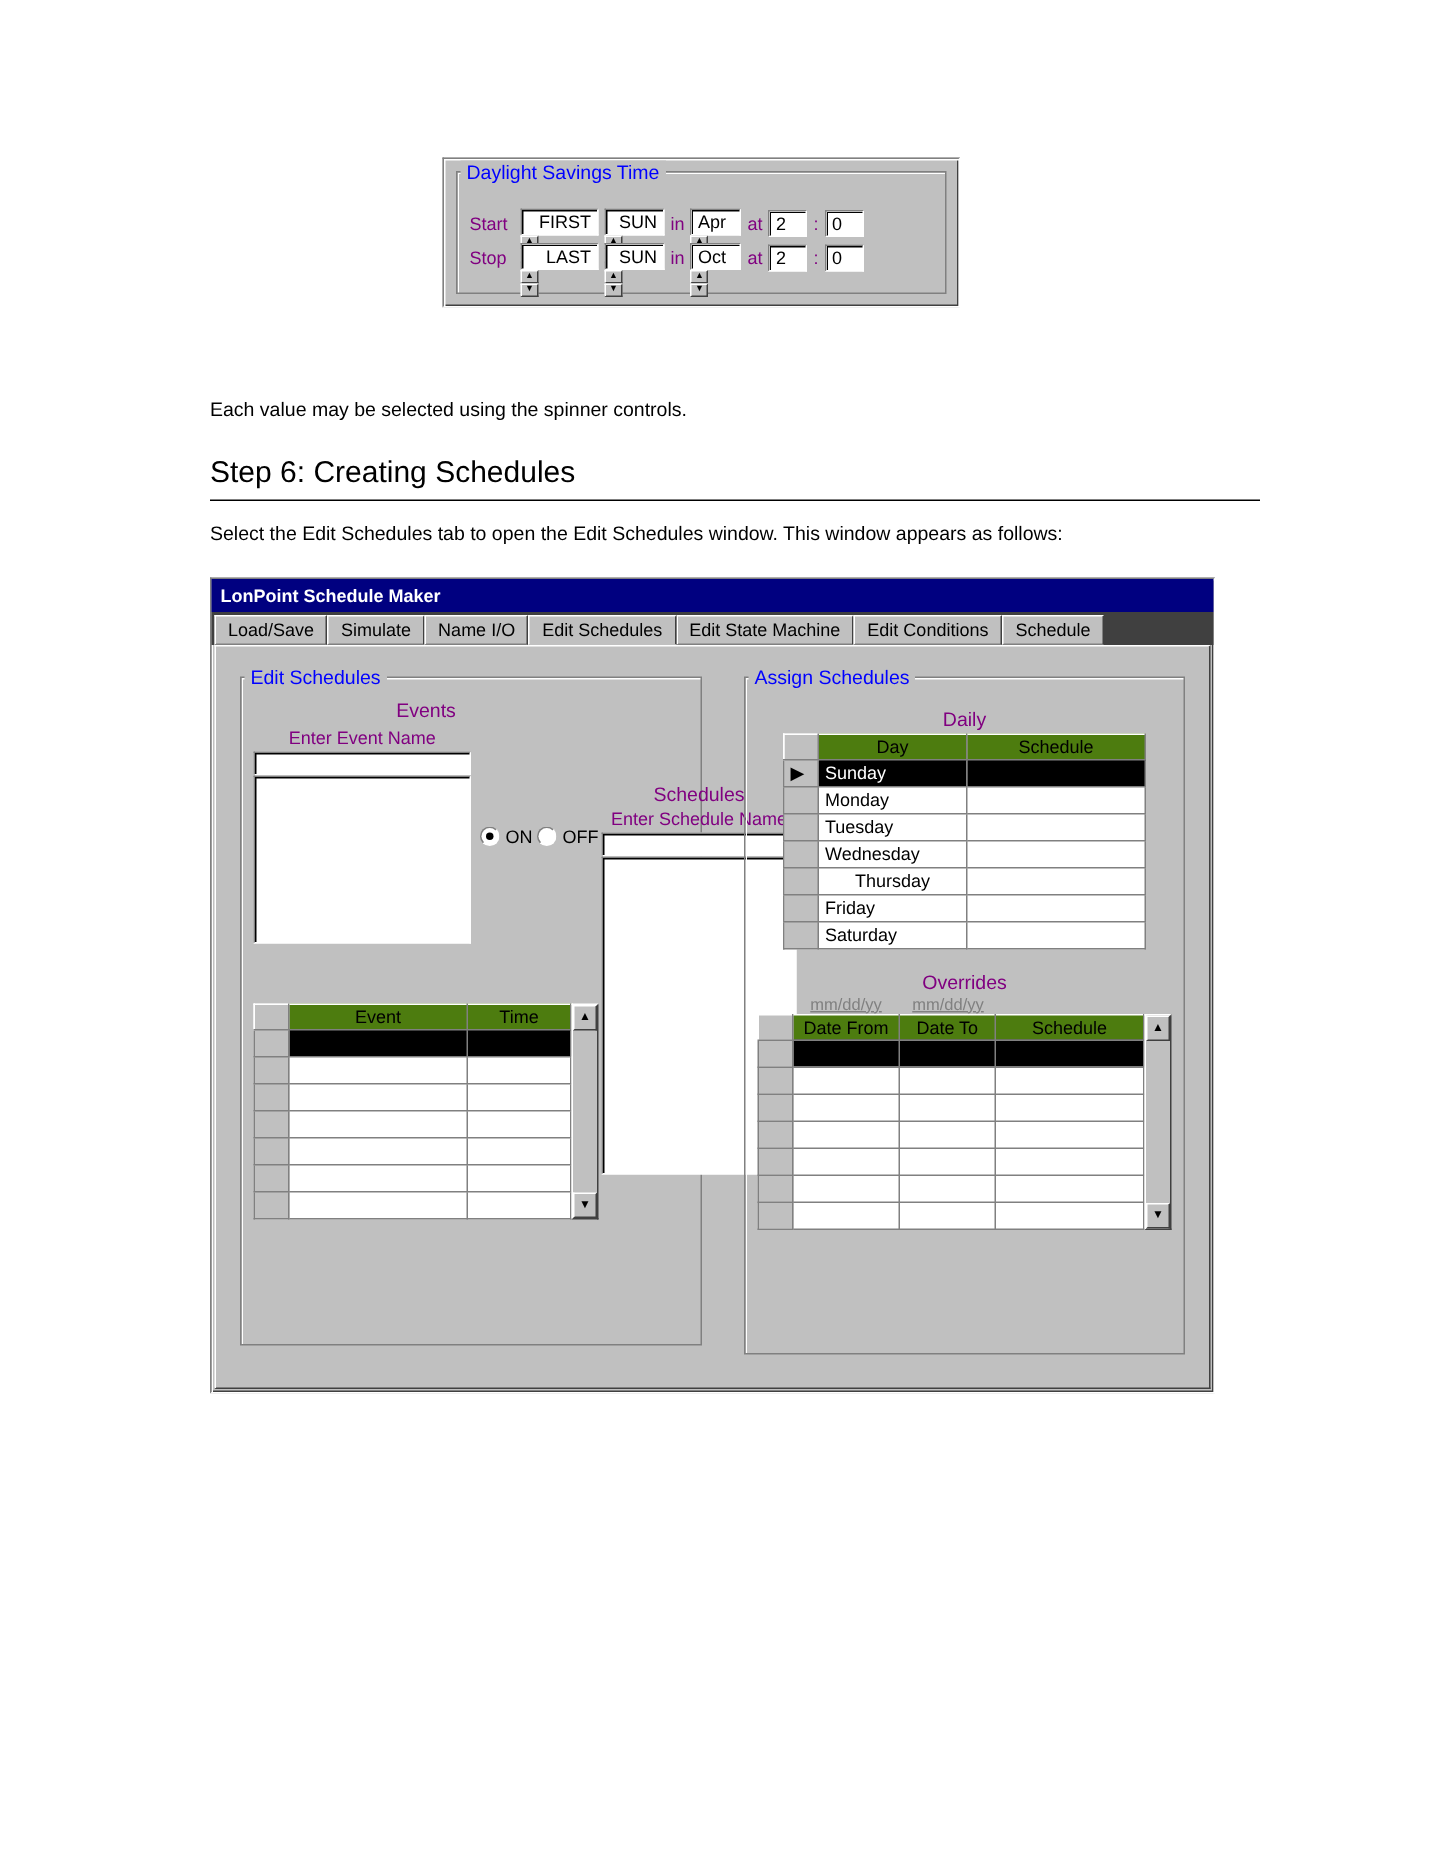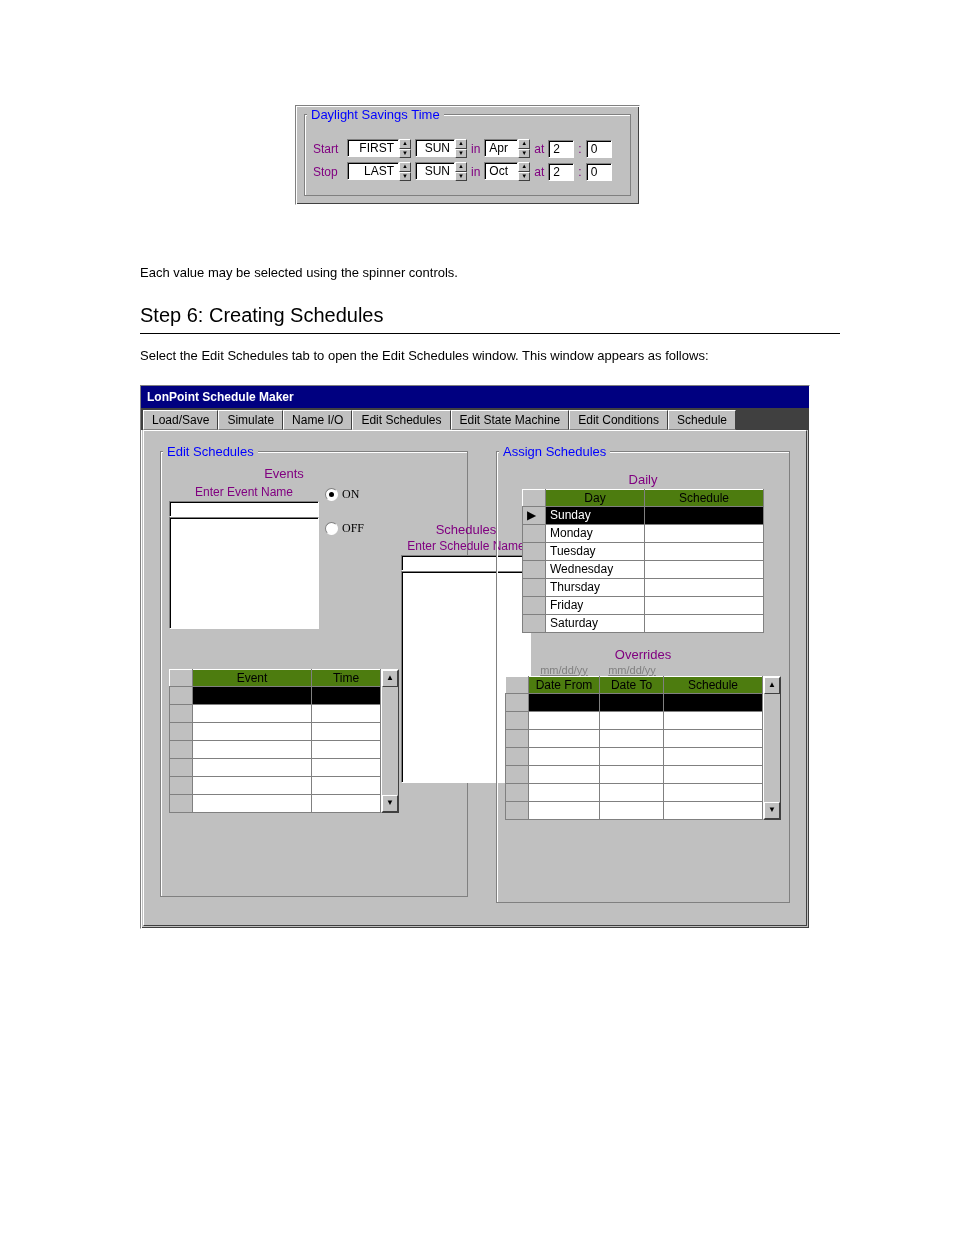--- a/index.html
+++ b/index.html
@@ -64,20 +64,21 @@
     font-size: 12px;
     padding: 1px 4px;
     height: 14px;
     line-height: 14px;
     display: inline-block;
   }
   .spinner {
     display: inline-flex;
     align-items: stretch;
     height: 19px;
+    flex-direction: column;
   }
   .spinner .sunken-field { height: 14px; }
   .spin-btns {
     display: flex;
     flex-direction: column;
     width: 12px;
   }
   .spin-btns div {
     flex: 1;
     background: #c0c0c0;
@@ -182,26 +183,25 @@
   .listwhite {
     background: #fff;
     border-top: 1px solid #808080;
     border-left: 1px solid #808080;
     border-right: 1px solid #fff;
     border-bottom: 1px solid #fff;
     box-shadow: inset 1px 1px #000;
   }
   .radio-col {
     display: flex;
-    flex-direction: column;
-    gap: 19px;
+    flex-direction: row;
+    gap: 3px;
     font-size: 12px;
     margin-top: 4px;
     margin-left: 6px;
-    font-family: Liberation Serif, serif;
   }
   .radio-col label { display: flex; align-items: center; gap: 4px;}
   .radio-dot {
     width: 11px; height: 11px; border-radius: 50%;
     background: #fff;
     border-top: 1px solid #808080;
     border-left: 1px solid #808080;
     border-right: 1px solid #fff;
     border-bottom: 1px solid #fff;
     display: inline-flex; align-items: center; justify-content: center;
@@ -481,21 +481,21 @@
                         <td style="text-align:left">Tuesday</td>
                         <td></td>
                       </tr>
                   <tr>
                         <td class="rowmark"></td>
                         <td style="text-align:left">Wednesday</td>
                         <td></td>
                       </tr>
                   <tr>
                         <td class="rowmark"></td>
-                        <td style="text-align:left">Thursday</td>
+                        <td style="text-align:center">Thursday</td>
                         <td></td>
                       </tr>
                   <tr>
                         <td class="rowmark"></td>
                         <td style="text-align:left">Friday</td>
                         <td></td>
                       </tr>
                   <tr>
                         <td class="rowmark"></td>
                         <td style="text-align:left">Saturday</td>

